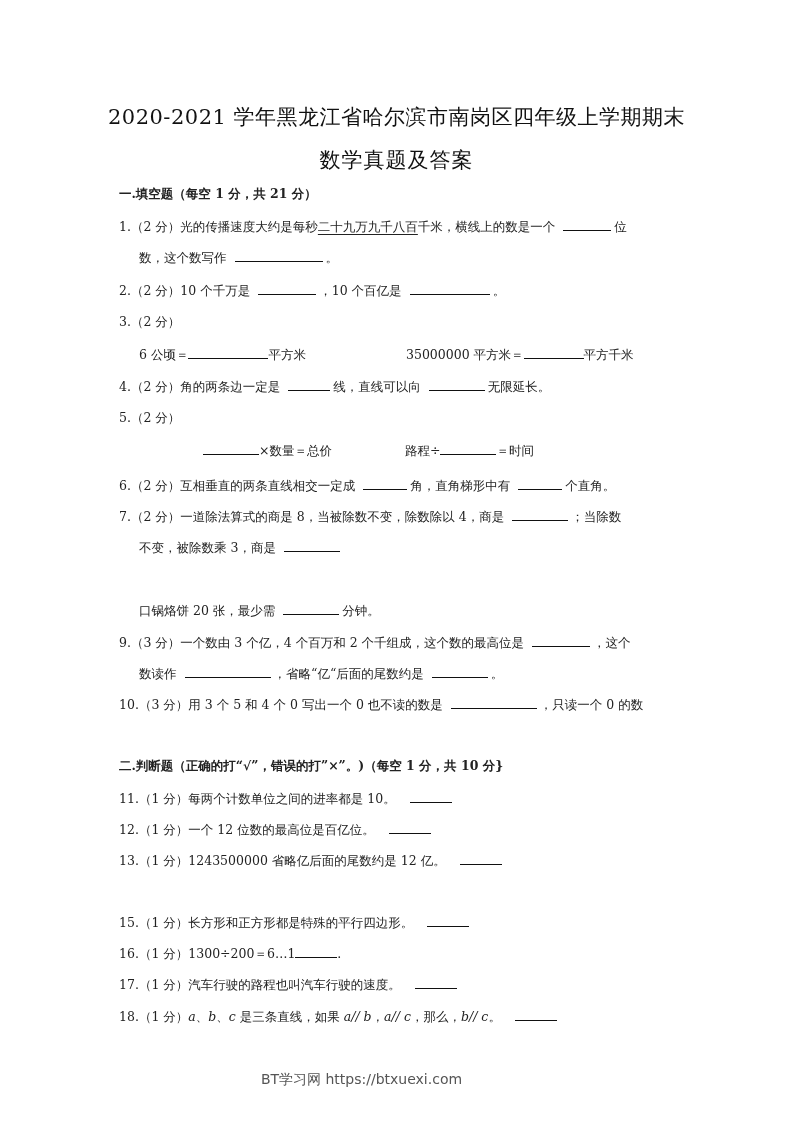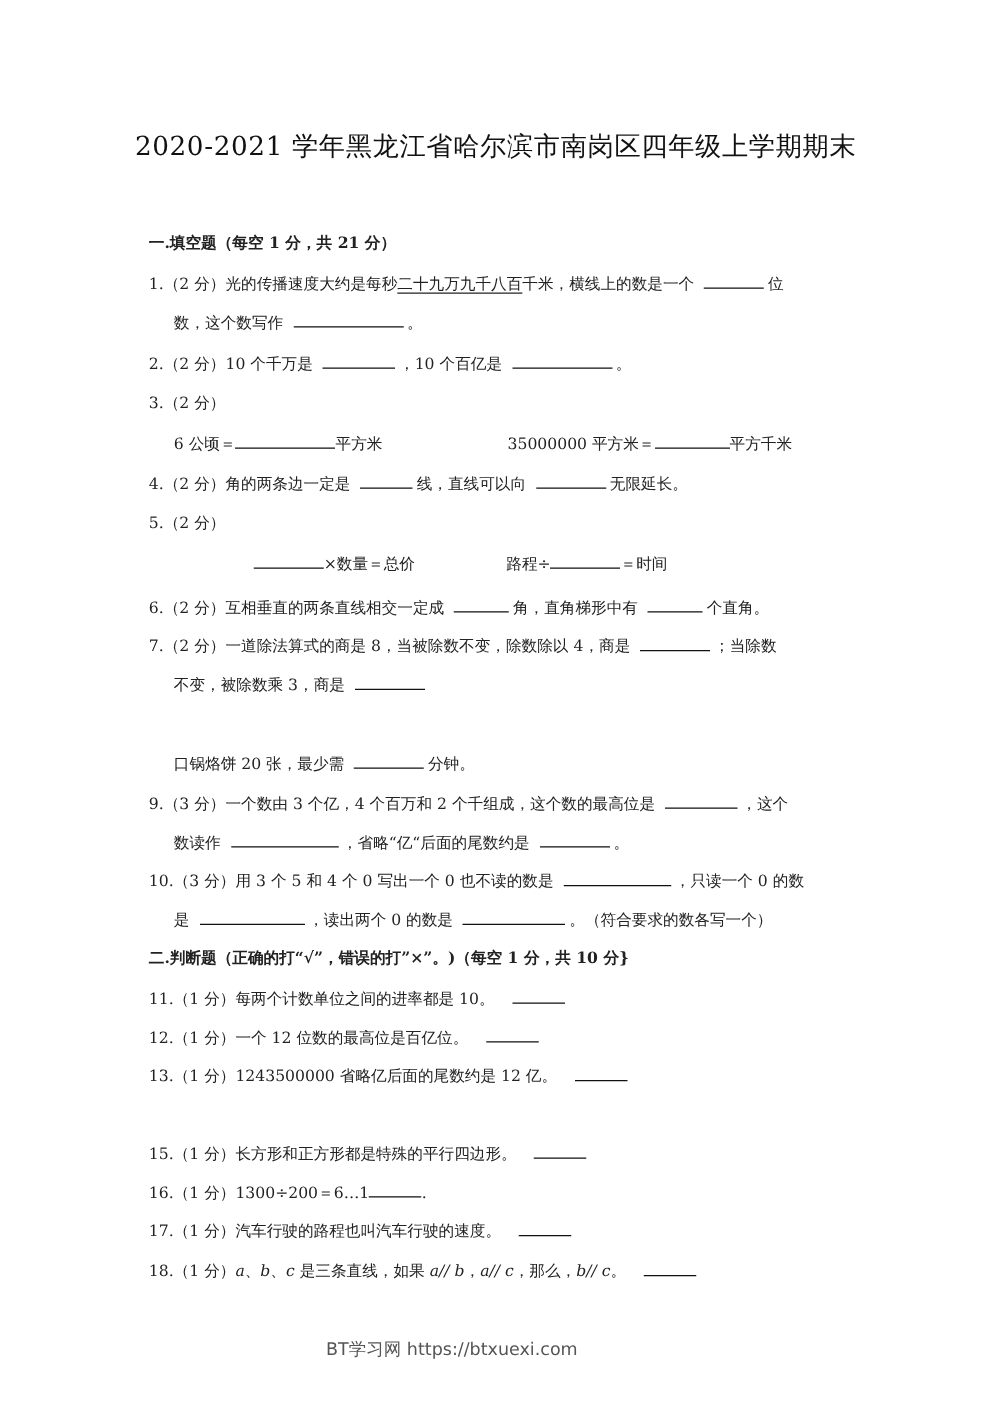--- a/index.html
+++ b/index.html
@@ -33,20 +33,21 @@
       position: absolute; left: 0; width: 723px; top: 1071px; text-align: center;
       font-family: "DejaVu Sans", "Liberation Sans", sans-serif; font-size: 14px; color: #555;
     }
   </style>
 </head>
 <body>
 
 <div class="page">
 
   <div class="title1">2020-2021 学年黑龙江省哈尔滨市南岗区四年级上学期期末</div>
+  <div class="title2">数学真题及答案</div>
 
   <div class="line section" style="top:185px">一.填空题（每空 1 分，共 21 分）</div>
 
   <div class="line" style="top:217px">
     <span>1.（2 分）光的传播速度大约是每秒</span><span class="ul">二十九万九千八百</span><span>千米，横线上的数是一个</span><span class="blank" style="width:48px;margin-left:8px"></span><span>位</span>
   </div>
   <div class="line indent" style="top:248px">
     <span>数，这个数写作</span><span class="blank" style="width:88px;margin-left:8px"></span><span>。</span>
   </div>
 
@@ -92,23 +93,20 @@
   <div class="line" style="top:633px">
     <span>9.（3 分）一个数由 3 个亿，4 个百万和 2 个千组成，这个数的最高位是</span><span class="blank" style="width:58px;margin-left:8px"></span><span>，这个</span>
   </div>
   <div class="line indent" style="top:664px">
     <span>数读作</span><span class="blank" style="width:86px;margin-left:8px"></span><span>，省略“亿“后面的尾数约是</span><span class="blank" style="width:56px;margin-left:8px"></span><span>。</span>
   </div>
 
   <div class="line" style="top:695px">
     <span>10.（3 分）用 3 个 5 和 4 个 0 写出一个 0 也不读的数是</span><span class="blank" style="width:86px;margin-left:8px"></span><span>，只读一个 0 的数</span>
   </div>
-  <div class="line indent" style="top:726px">
-    <span>是</span><span class="blank" style="width:84px;margin-left:8px"></span><span>，读出两个 0 的数是</span><span class="blank" style="width:82px;margin-left:8px"></span><span>。（符合要求的数各写一个）</span>
-  </div>
 
   <div class="line section" style="top:757px">二.判断题（正确的打“√”，错误的打”×”。)（每空 1 分，共 10 分}</div>
 
   <div class="line" style="top:789px">
     <span>11.（1 分）每两个计数单位之间的进率都是 10。</span><span class="blank" style="width:42px;margin-left:14px"></span>
   </div>
   <div class="line" style="top:820px">
     <span>12.（1 分）一个 12 位数的最高位是百亿位。</span><span class="blank" style="width:42px;margin-left:14px"></span>
   </div>
   <div class="line" style="top:851px">

